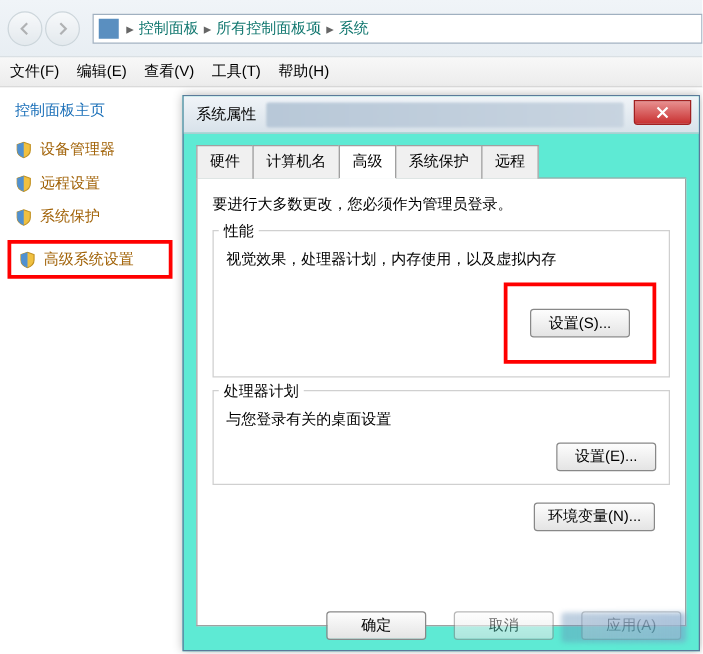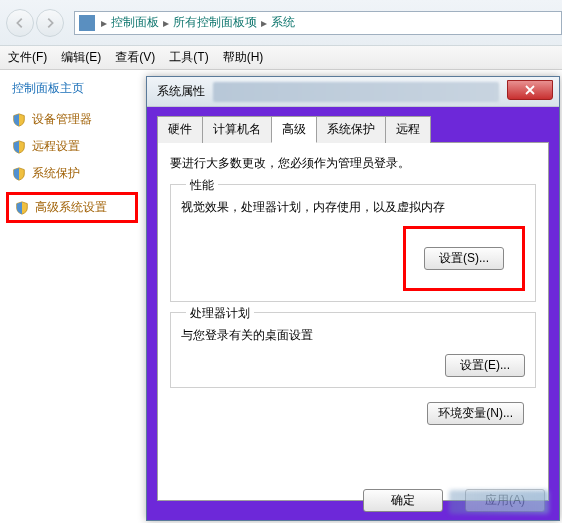--- a/index.html
+++ b/index.html
@@ -21,35 +21,35 @@
 
 
 .body { display: flex; height: calc(523px - 46px - 24px); background: #fff; }
 .sidebar { width: 144px; padding: 10px 12px; }
 .sidebar-header { color: #1a6fb8; font-size: 12px; margin-bottom: 14px; }
 .sidebar-item { display: flex; align-items: center; gap: 6px; margin-bottom: 10px; color: #a16207; cursor: pointer; }
 .shield-icon { width: 14px; height: 14px; }
 .sidebar-highlight { border: 3px solid #ff0000; padding: 4px 6px; margin-left: -6px; margin-right: -6px; }
 
 
-.dialog { position: absolute; left: 146px; top: 76px; width: 414px; height: 445px; background: #6d28d9; border: 1px solid #5a7a9a; box-shadow: 0 0 8px rgba(0,0,0,0.3); }
+.dialog { position: absolute; left: 146px; top: 76px; width: 414px; height: 445px; background: #5eead4; border: 1px solid #5a7a9a; box-shadow: 0 0 8px rgba(0,0,0,0.3); }
 .dialog-title { height: 30px; background: linear-gradient(to bottom, #f0f4f8, #d8e2ea); display: flex; align-items: center; justify-content: space-between; padding: 0 0 0 10px; border-bottom: 1px solid #c0c8d0; }
 .dialog-title-text { font-size: 12px; }
 .dialog-blur { flex: 1; margin: 0 8px; height: 20px; background: linear-gradient(to right, #b8c8d8, #c8d4e0); filter: blur(1px); border-radius: 2px; }
 .close-btn { width: 46px; height: 20px; background: linear-gradient(to bottom, #e89090, #c83030); border: 1px solid #a02020; border-radius: 0 0 3px 3px; margin-top: -4px; display: flex; align-items: center; justify-content: center; color: #fff; margin-right: 6px; }
 
 
 .tabs { display: flex; margin: 8px 10px 0 10px; border-bottom: 1px solid #a0a0a0; }
 .tab { padding: 4px 10px; background: #f0f0f0; border: 1px solid #a0a0a0; border-bottom: none; margin-right: -1px; position: relative; top: 1px; cursor: pointer; }
 .tab.active { background: #fff; border-bottom: 1px solid #fff; z-index: 1; }
 .tab-panel { background: #fff; margin: 0 10px; padding: 12px; border: 1px solid #a0a0a0; border-top: none; height: 358px; }
 
 .intro-text { margin-bottom: 12px; }
 .group { border: 1px solid #d0d0d0; padding: 8px 10px 10px 10px; margin-bottom: 10px; position: relative; }
-.group-title { position: absolute; top: -8px; left: 15px; background: #fff; padding: 0 4px; }
+.group-title { position: absolute; top: -8px; left: 4px; background: #fff; padding: 0 4px; }
 .group-desc { margin: 6px 0 10px 0; }
 .group-btn-row { text-align: right; }
 .win-btn { min-width: 80px; padding: 2px 10px; background: linear-gradient(to bottom, #fdfdfd, #e4e4e4); border: 1px solid #888; border-radius: 3px; cursor: pointer; font-size: 12px; }
 .btn-highlight { display: inline-block; border: 3px solid #ff0000; padding: 18px; }
 .bottom-row { text-align: right; padding: 4px 12px 0 0; }
 .dialog-footer { position: absolute; bottom: 8px; right: 14px; display: flex; gap: 22px; align-items: center; justify-content: center; }
 .footer-blur { width: 100px; height: 24px; background: linear-gradient(to right, rgba(100,140,180,0.4), rgba(120,160,200,0.6)); filter: blur(2px); border-radius: 3px; position: absolute; right: -4px; bottom: -2px; pointer-events: none; }
 </style>
 </head>
 <body>
@@ -164,16 +164,17 @@
     </div>
 
 
     <div class="bottom-row">
       <button class="win-btn">环境变量(N)...</button>
     </div>
   </div>
 
   <div class="dialog-footer">
     <button class="win-btn">确定</button>
+    <button class="win-btn" style="opacity:0.6">取消</button>
     <button class="win-btn" style="opacity:0.5">应用(A)</button>
     <div class="footer-blur"></div>
   </div>
 </div>
 
 </body></html>

